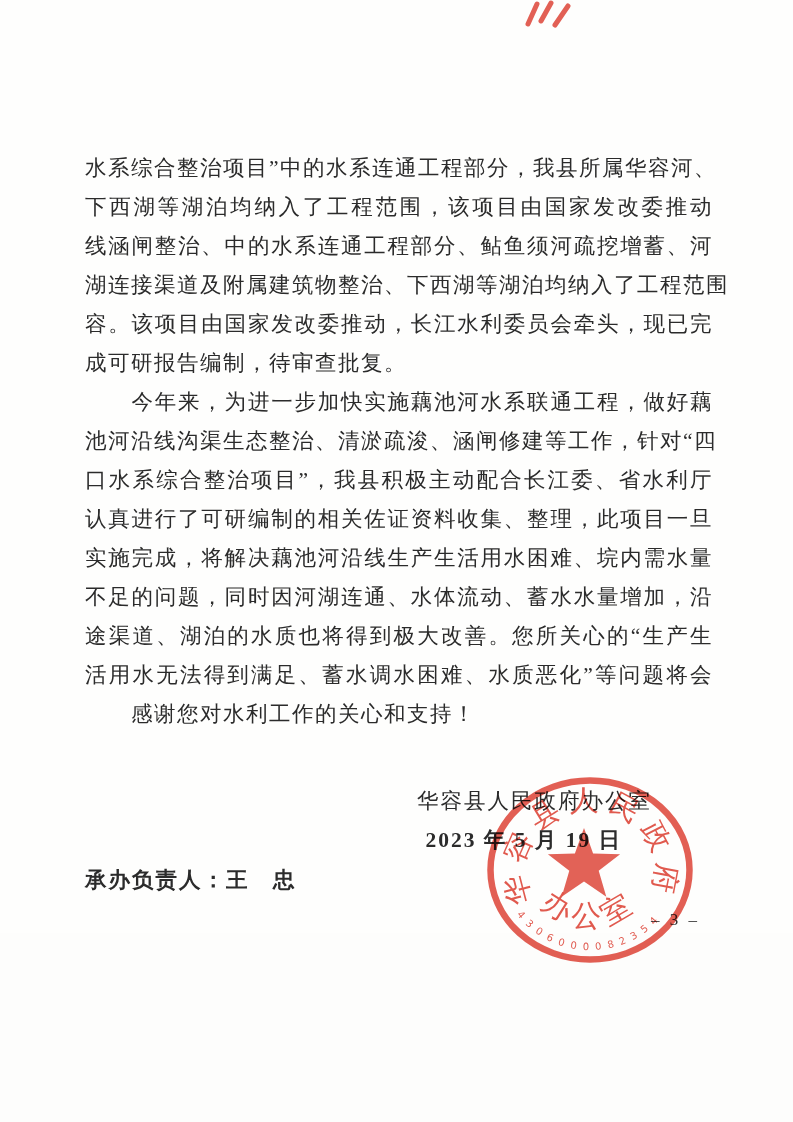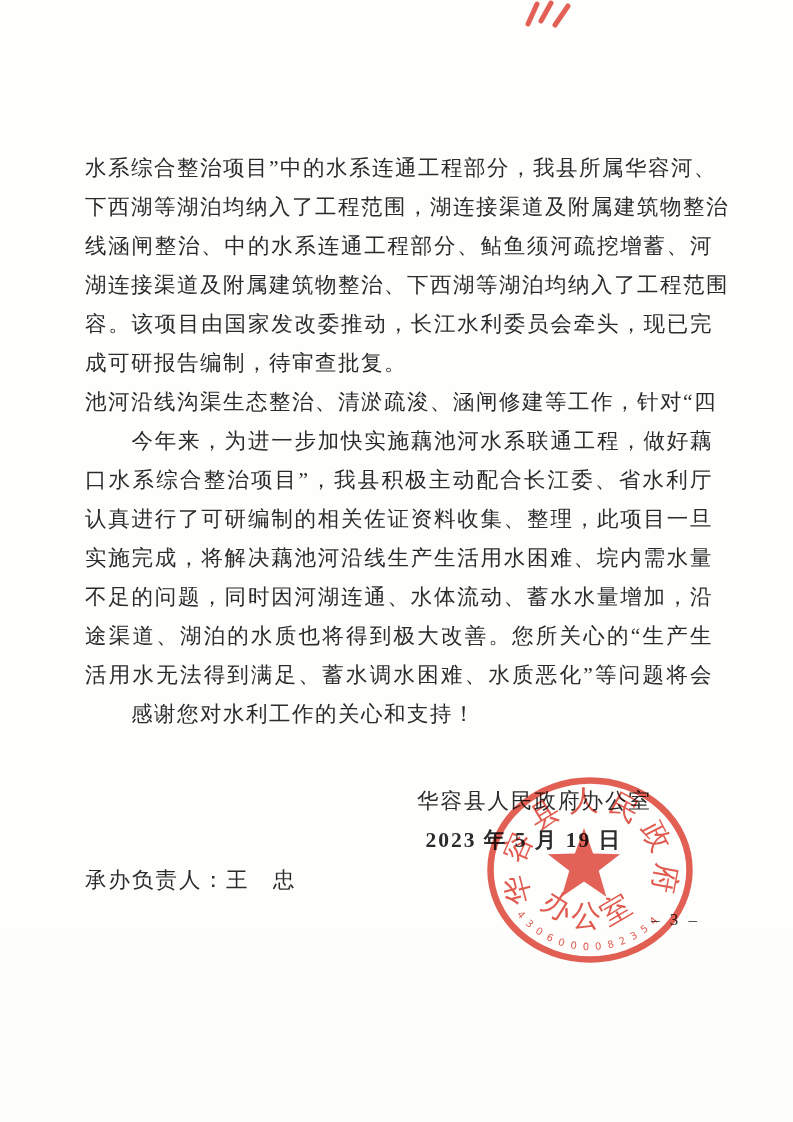--- a/index.html
+++ b/index.html
@@ -40,21 +40,21 @@
   .sig-date{
     text-align:right;
     padding-right:91px;
     letter-spacing:2px;
     font-weight:bold;
   }
   .footer-line{
     line-height:40px;
     letter-spacing:2px;
   }
-  .footer-line.first{margin-top:0px;}
+  .footer-line.first{margin-top:0px;font-weight:bold;}
   .page-num{
     margin-top:0px;
     text-align:right;
     padding-right:13px;
     font-size:17px;
     letter-spacing:3px;
     color:#333;
   }
   .seal{
     position:absolute;
@@ -71,27 +71,27 @@
     opacity:0.8;
   }
 </style>
 </head>
 <body>
 
 <div class="page">
 
   <div class="content">
     <div class="line">水系综合整治项目”中的水系连通工程部分，我县所属华容河、</div>
-    <div class="line">下西湖等湖泊均纳入了工程范围，湖连接渠道及附属建筑物整治</div>
+    <div class="line">下西湖等湖泊均纳入了工程范围，该项目由国家发改委推动</div>
     <div class="line">线涵闸整治、中的水系连通工程部分、鲇鱼须河疏挖增蓄、河</div>
     <div class="line">湖连接渠道及附属建筑物整治、下西湖等湖泊均纳入了工程范围</div>
     <div class="line">容。该项目由国家发改委推动，长江水利委员会牵头，现已完</div>
     <div class="line end">成可研报告编制，待审查批复。</div>
+    <div class="line">　　今年来，为进一步加快实施藕池河水系联通工程，做好藕</div>
     <div class="line">池河沿线沟渠生态整治、清淤疏浚、涵闸修建等工作，针对“四</div>
-    <div class="line">　　今年来，为进一步加快实施藕池河水系联通工程，做好藕</div>
     <div class="line">口水系综合整治项目”，我县积极主动配合长江委、省水利厅</div>
     <div class="line">认真进行了可研编制的相关佐证资料收集、整理，此项目一旦</div>
     <div class="line">实施完成，将解决藕池河沿线生产生活用水困难、垸内需水量</div>
     <div class="line">不足的问题，同时因河湖连通、水体流动、蓄水水量增加，沿</div>
     <div class="line">途渠道、湖泊的水质也将得到极大改善。您所关心的“生产生</div>
     <div class="line">活用水无法得到满足、蓄水调水困难、水质恶化”等问题将会</div>
     <div class="line end">　　感谢您对水利工作的关心和支持！</div>
 
     <div class="sig-org">华容县人民政府办公室</div>
     <div class="sig-date">2023 年 5 月 19 日</div>

